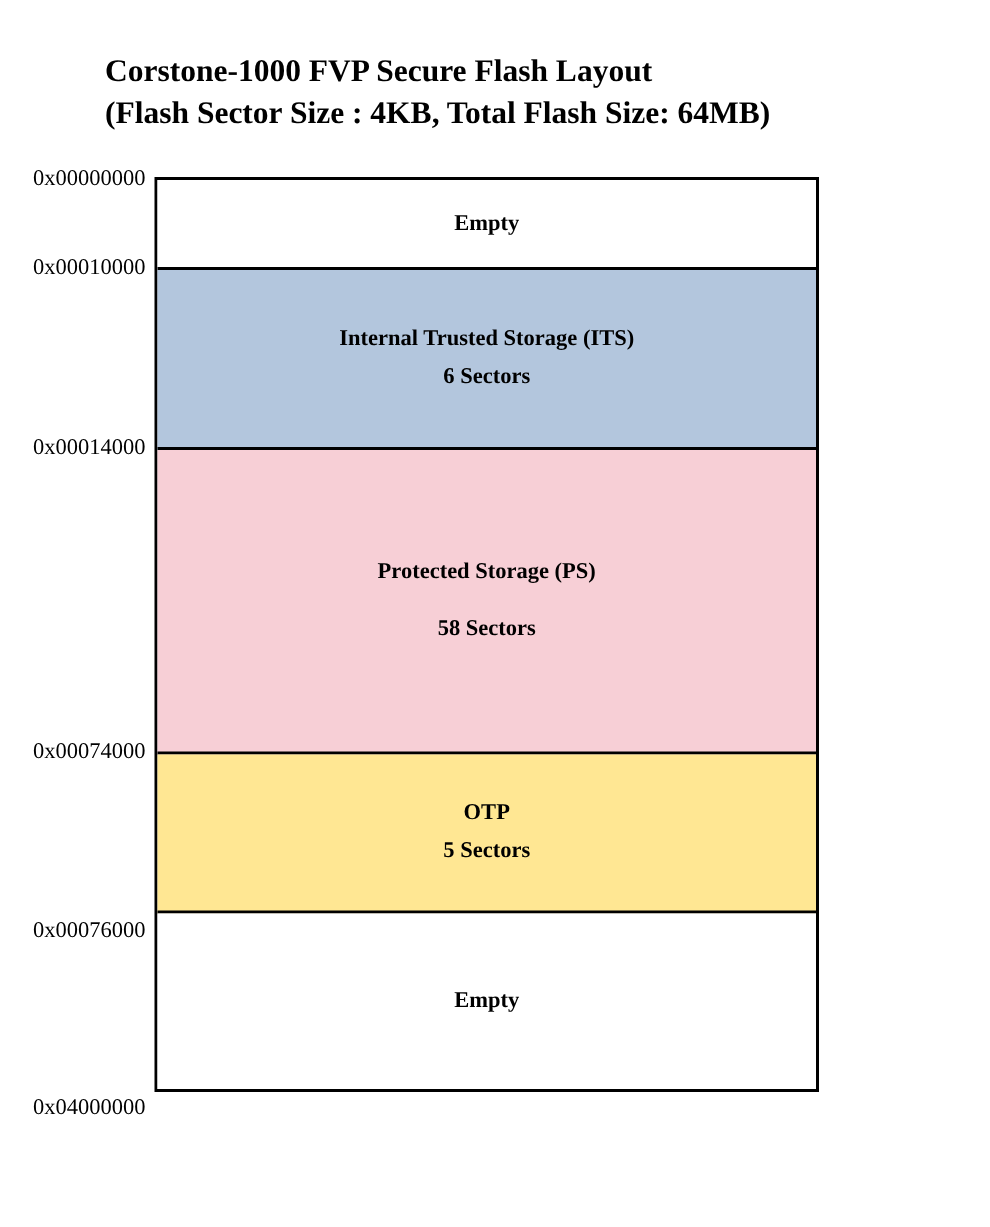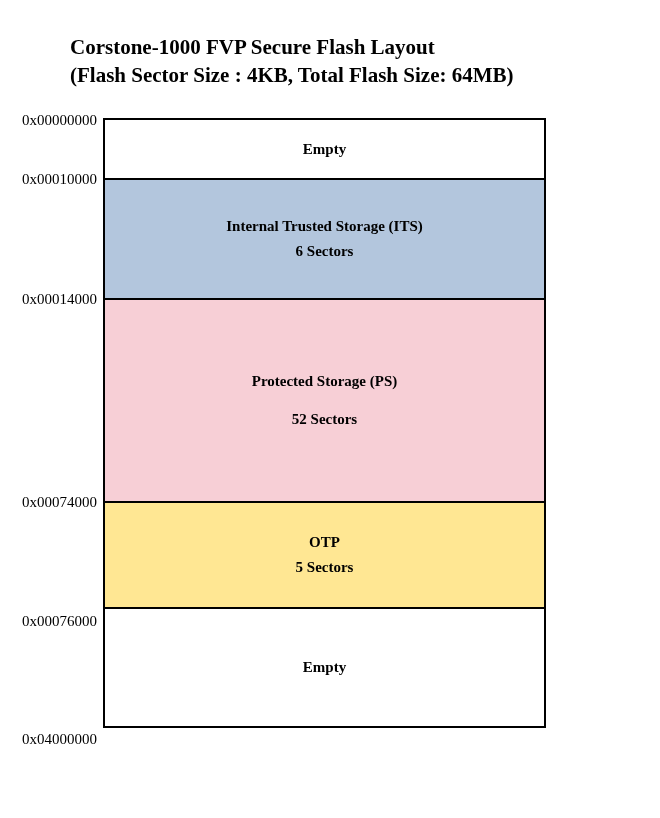--- a/index.html
+++ b/index.html
@@ -92,21 +92,21 @@
 
     </div>
 
     <div class="segment seg-1" style="background-color: rgb(179, 198, 221);">
       <div class="region-name">Internal Trusted Storage (ITS)</div>
       <div class="sectors">6 Sectors</div>
     </div>
 
     <div class="segment seg-2" style="background-color: rgb(247, 207, 214); gap: 13px;">
       <div class="region-name">Protected Storage (PS)</div>
-      <div class="sectors">52 Sectors</div>
+      <div class="sectors">58 Sectors</div>
     </div>
 
     <div class="segment seg-3" style="background-color: rgb(255, 231, 147);">
       <div class="region-name">OTP</div>
       <div class="sectors">5 Sectors</div>
     </div>
 
     <div class="segment seg-4" style="background-color: rgb(255, 255, 255);">
       <div class="region-name">Empty</div>
 

